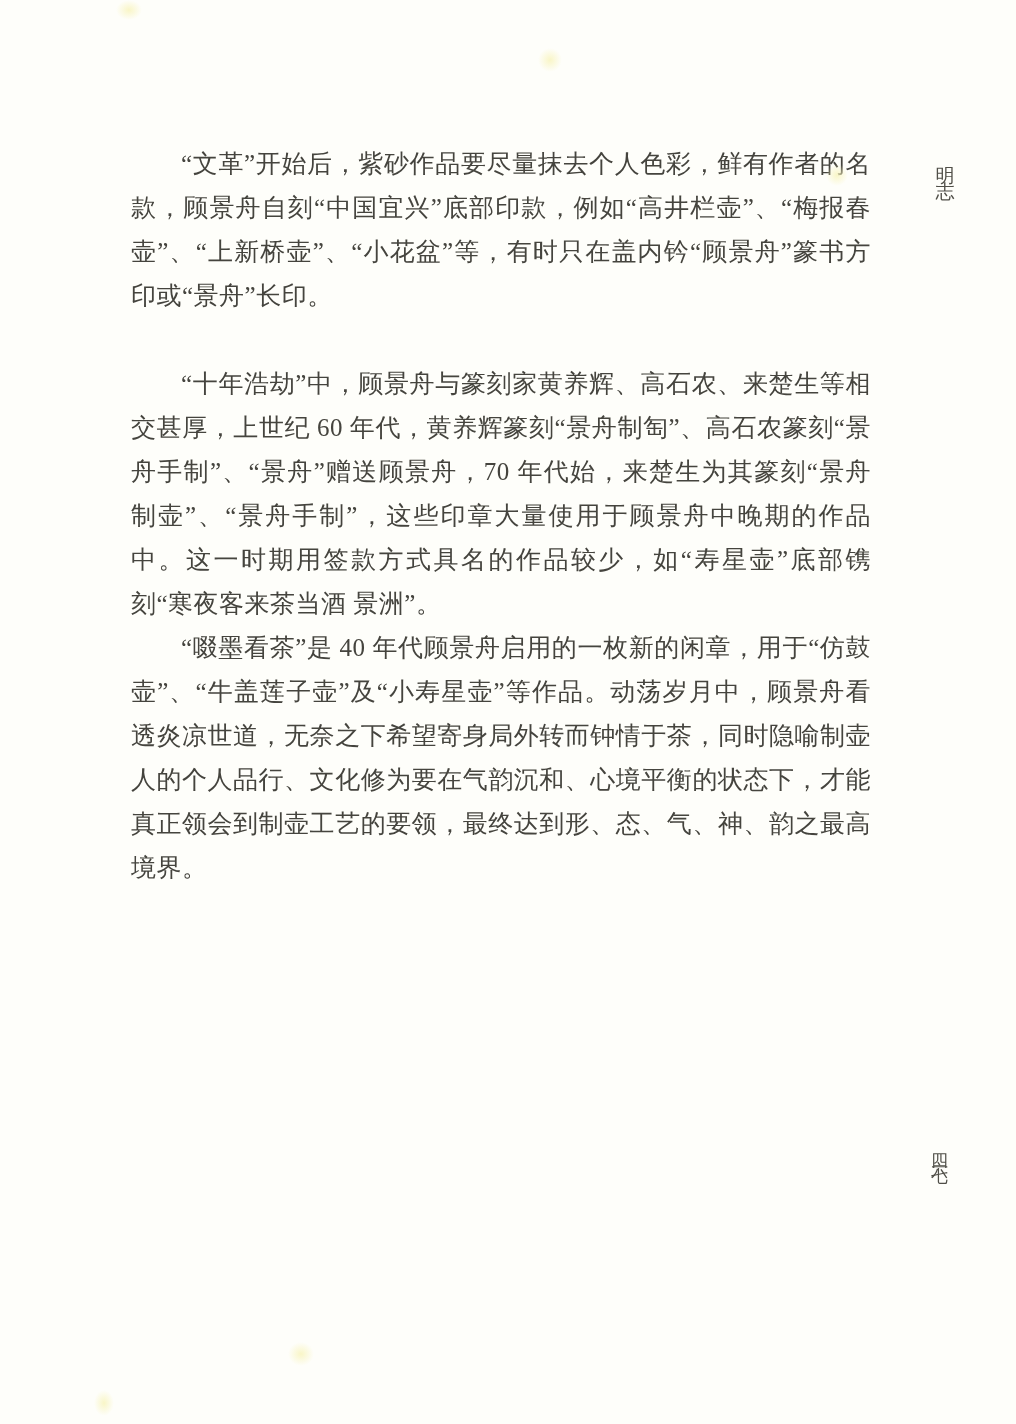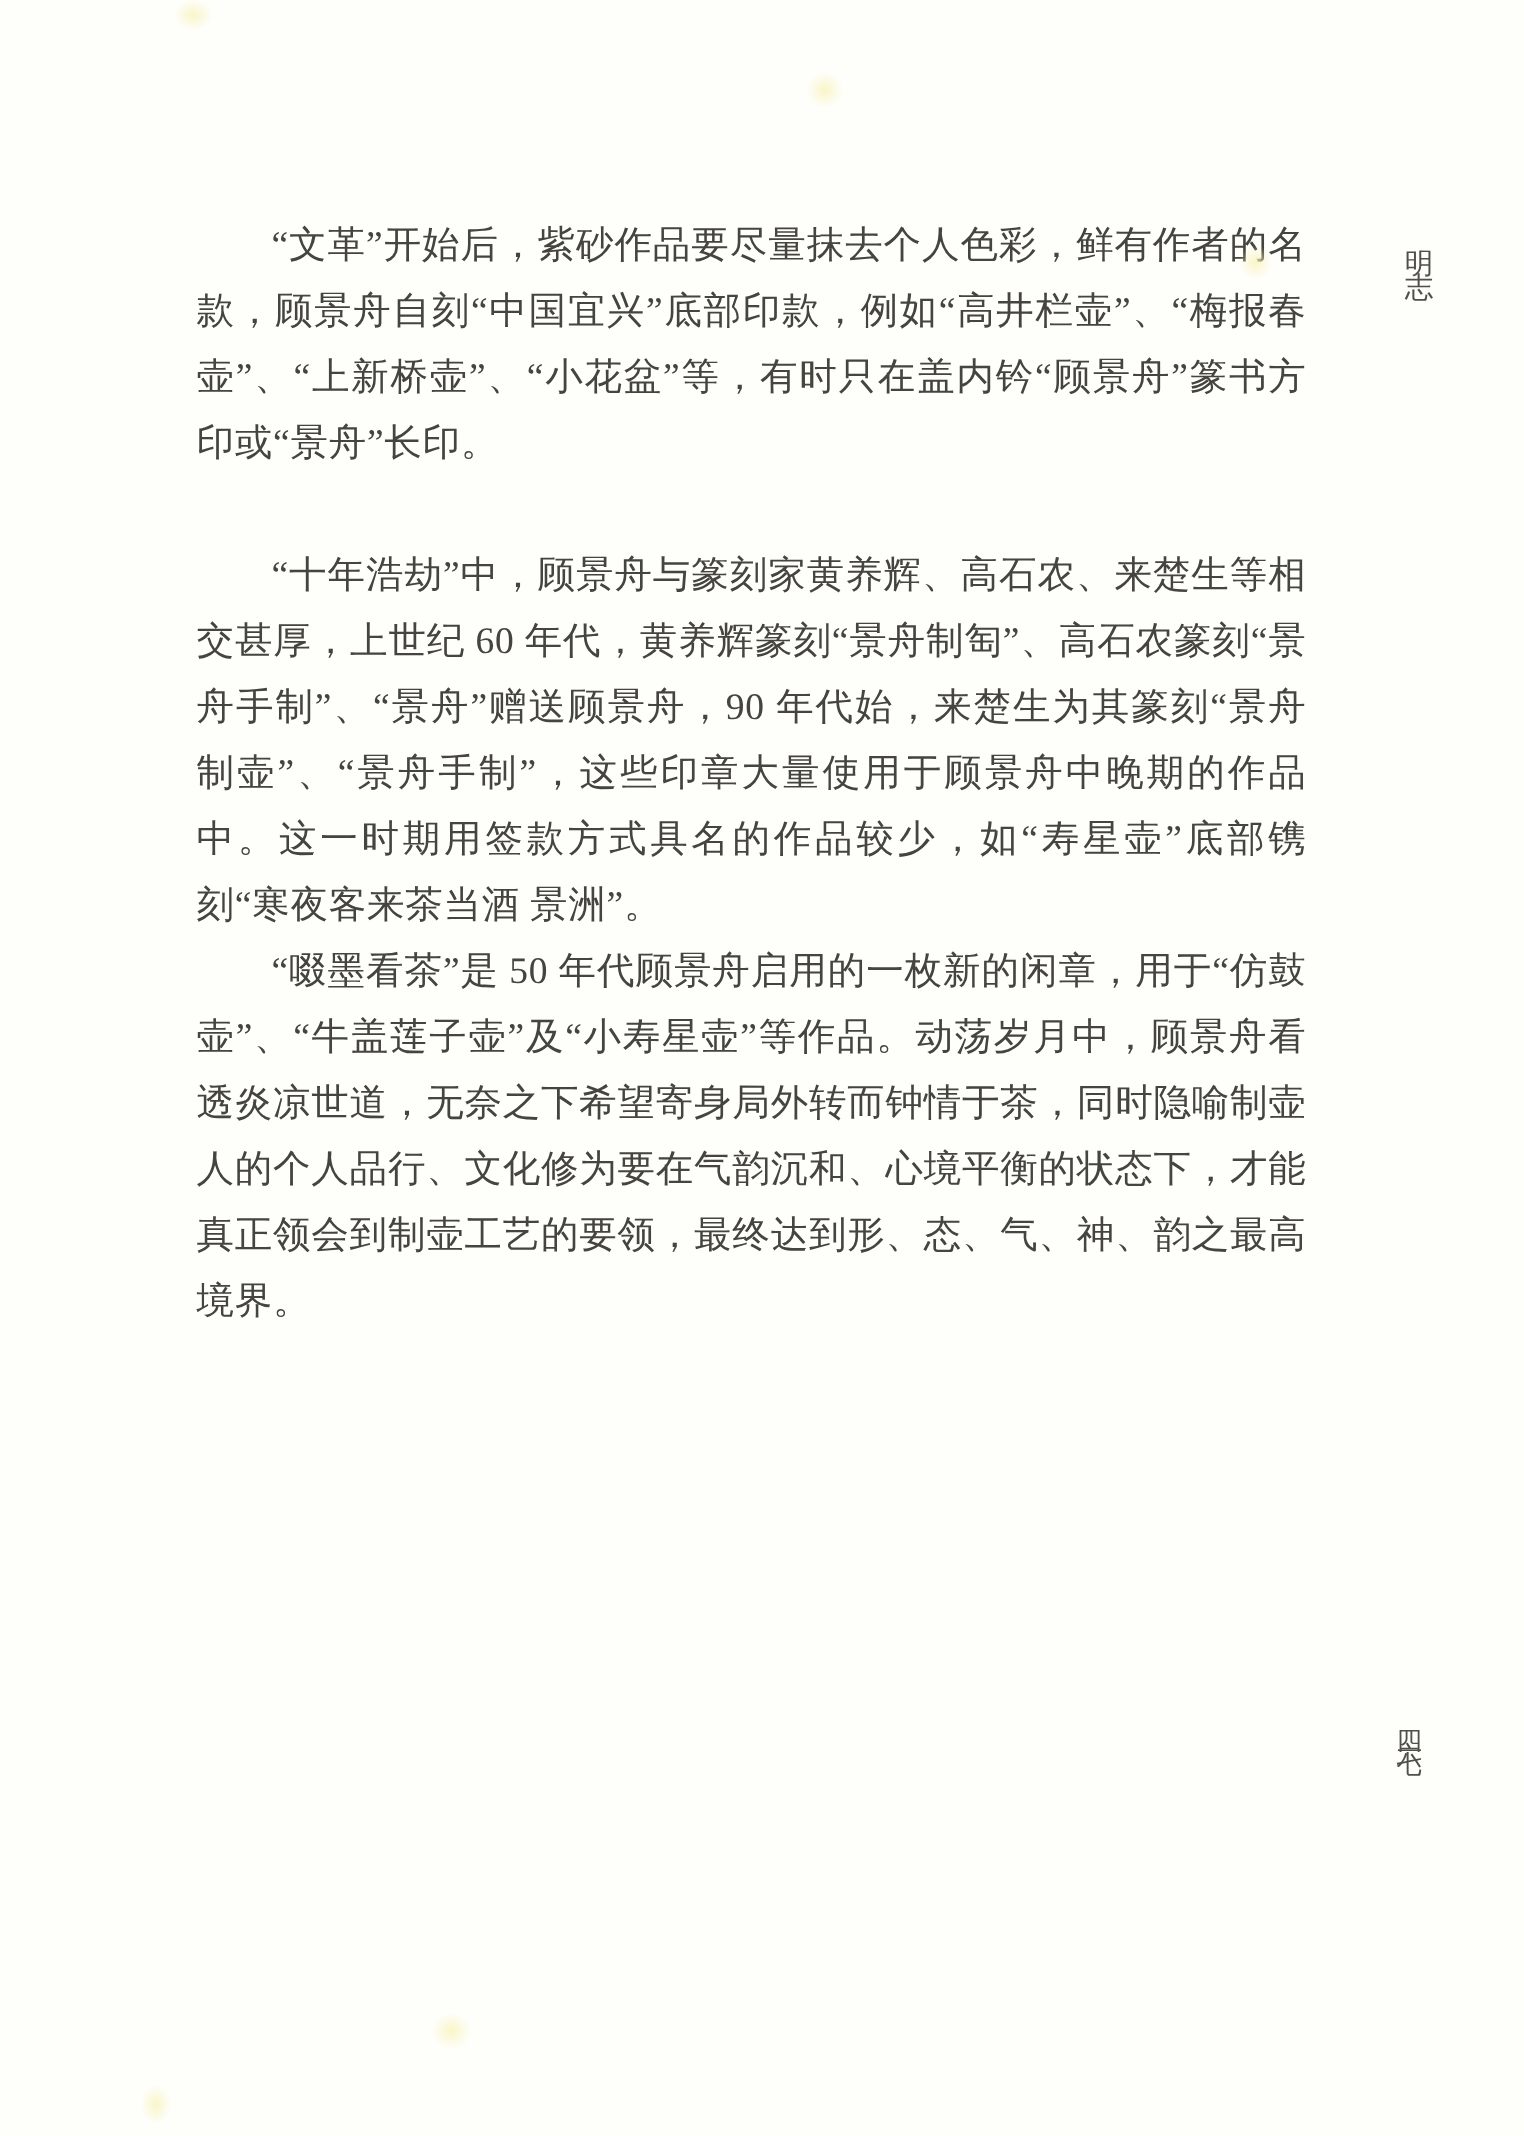--- a/index.html
+++ b/index.html
@@ -73,22 +73,22 @@
 </style>
 </head>
 <body>
 
 <div class="page">
 
   <div class="margin-title">明志</div>
 
   <div class="text-block">
     <p>“文革”开始后，紫砂作品要尽量抹去个人色彩，鲜有作者的名款，顾景舟自刻“中国宜兴”底部印款，例如“高井栏壶”、“梅报春壶”、“上新桥壶”、“小花盆”等，有时只在盖内钤“顾景舟”篆书方印或“景舟”长印。</p>
-    <p class="para-gap">“十年浩劫”中，顾景舟与篆刻家黄养辉、高石农、来楚生等相交甚厚，上世纪 60 年代，黄养辉篆刻“景舟制匋”、高石农篆刻“景舟手制”、“景舟”赠送顾景舟，90 年代始，来楚生为其篆刻“景舟制壶”、“景舟手制”，这些印章大量使用于顾景舟中晚期的作品中。这一时期用签款方式具名的作品较少，如“寿星壶”底部镌刻“寒夜客来茶当酒 景洲”。</p>
-    <p>“啜墨看茶”是 50 年代顾景舟启用的一枚新的闲章，用于“仿鼓壶”、“牛盖莲子壶”及“小寿星壶”等作品。动荡岁月中，顾景舟看透炎凉世道，无奈之下希望寄身局外转而钟情于茶，同时隐喻制壶人的个人品行、文化修为要在气韵沉和、心境平衡的状态下，才能真正领会到制壶工艺的要领，最终达到形、态、气、神、韵之最高境界。</p>
+    <p class="para-gap">“十年浩劫”中，顾景舟与篆刻家黄养辉、高石农、来楚生等相交甚厚，上世纪 60 年代，黄养辉篆刻“景舟制匋”、高石农篆刻“景舟手制”、“景舟”赠送顾景舟，70 年代始，来楚生为其篆刻“景舟制壶”、“景舟手制”，这些印章大量使用于顾景舟中晚期的作品中。这一时期用签款方式具名的作品较少，如“寿星壶”底部镌刻“寒夜客来茶当酒 景洲”。</p>
+    <p>“啜墨看茶”是 40 年代顾景舟启用的一枚新的闲章，用于“仿鼓壶”、“牛盖莲子壶”及“小寿星壶”等作品。动荡岁月中，顾景舟看透炎凉世道，无奈之下希望寄身局外转而钟情于茶，同时隐喻制壶人的个人品行、文化修为要在气韵沉和、心境平衡的状态下，才能真正领会到制壶工艺的要领，最终达到形、态、气、神、韵之最高境界。</p>
   </div>
 
   <div class="page-number">四六七</div>
 
   <div class="fleck f1"></div>
   <div class="fleck f2"></div>
   <div class="fleck f3"></div>
   <div class="fleck f4"></div>
   <div class="fleck f5"></div>
 

